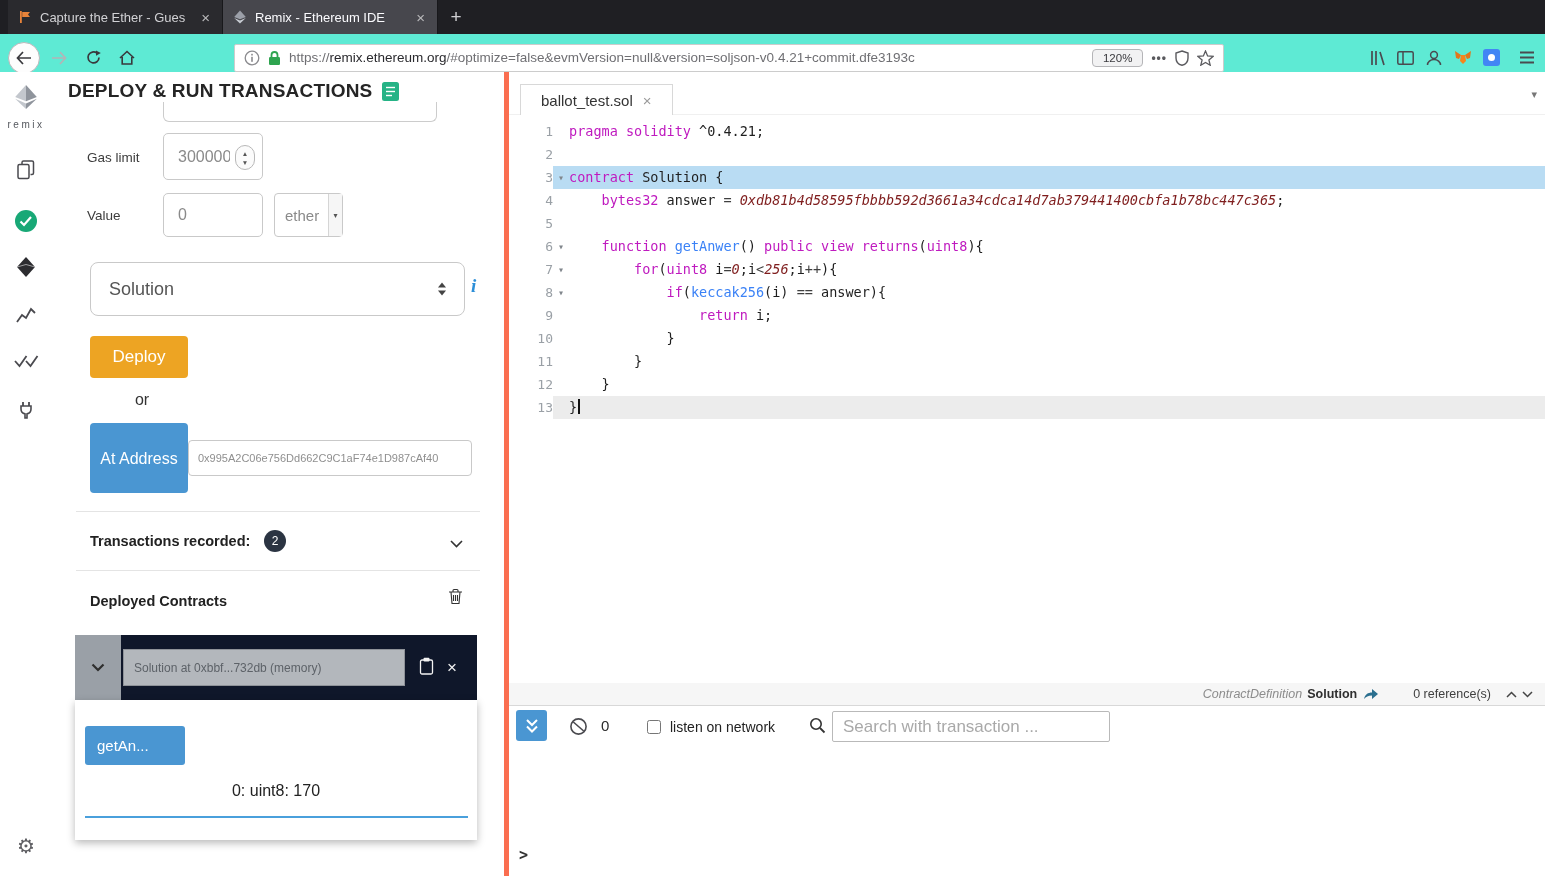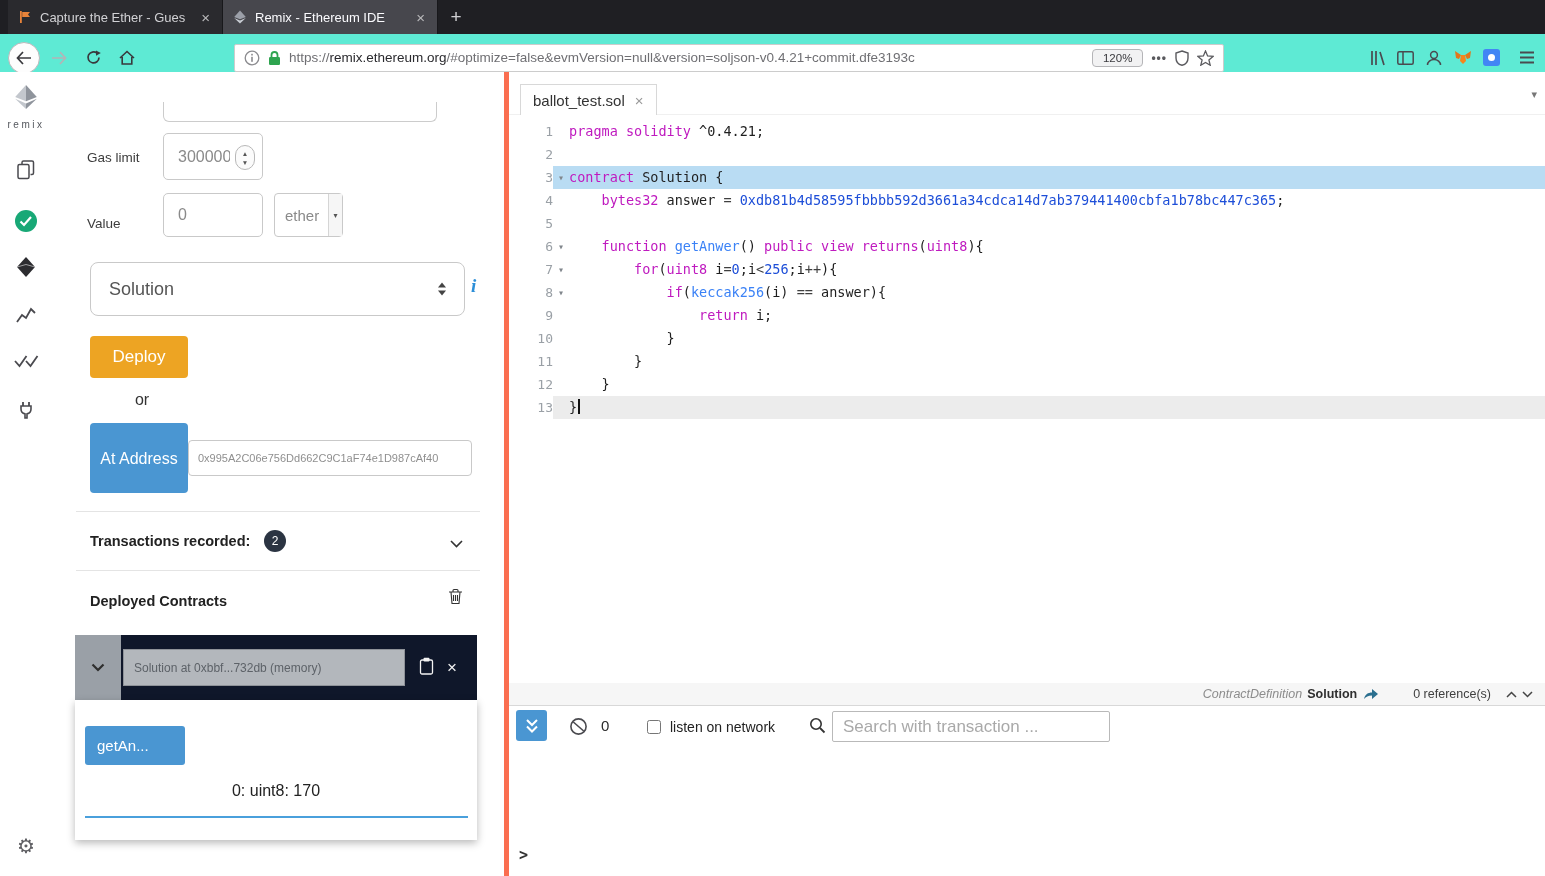--- a/index.html
+++ b/index.html
@@ -98,37 +98,37 @@
               box-shadow:0 3px 8px rgba(0,0,0,.28); }
   .fnbtn { position:absolute; left:10px; top:26px; width:100px; height:39px; background:#4a96d2; color:#fff;
            border:none; border-radius:3px; font-size:15px; text-align:left; padding:0 12px;
            white-space:nowrap; overflow:hidden; font-family:"Liberation Sans",sans-serif; }
   .fnresult { position:absolute; left:0; top:82px; width:100%; text-align:center; font-size:16px; color:#222; }
   .fnline { position:absolute; left:10px; top:116px; width:383px; height:2px; background:#4aa0dc; }
 
   
   .edtabs { height:43px; flex:none; position:relative; background:#fff; border-bottom:1px solid #f0f0f0; }
   .edtab { position:absolute; left:11px; top:12px; height:31px; display:flex; align-items:center; gap:10px;
-           padding:0 12px; background:#fff; border:1px solid #d8d8d8; border-bottom:none;
+           padding:0 20px; background:#fff; border:1px solid #d8d8d8; border-bottom:none;
            font-size:15px; color:#333; }
   .edtab .x { color:#999; font-size:15px; }
   .tabmenu { position:absolute; right:8px; top:16px; color:#777; font-size:11px; }
 
   .editor { flex:1; background:#fff; overflow:hidden; padding-top:5px; }
   .cl { display:flex; height:23px; line-height:23px; font-family:"DejaVu Sans Mono",monospace; font-size:13.5px; }
   .gut { width:44px; text-align:right; color:#9aa0a6; flex:none; font-size:13px; }
   .rest { flex:1; display:flex; min-width:0; }
   .fold { width:16px; text-align:center; color:#80868c; font-size:10px; flex:none; }
   .ctext { white-space:pre; color:#1f1f1f; }
   .hl-sel .rest { background:#b9dcf3; }
   .hl-cur .rest { background:#ececec; }
   .caret { display:inline-block; width:2px; height:15px; background:#111; vertical-align:-2px; margin-left:1px; }
   .tk-kw { color:#bf1abf; }
   .tk-fn { color:#3b82f6; }
-  .tk-num { color:#1d4ed8; }
+  .tk-num { color:#7f1d1d;font-style:italic; }
   .tk-op { color:#3f3f3f; }
   .tk-pl { color:#1f1f1f; }
 
   .statusbar { height:22px; flex:none; background:#f6f6f6; display:flex; align-items:center;
                justify-content:flex-end; padding-right:12px; font-size:12.5px; }
   .ctx { color:#8c8c8c; font-style:italic; margin-right:5px; }
   .sym { color:#2f2f2f; font-weight:bold; margin-right:6px; }
   .refs { color:#404040; margin-left:34px; margin-right:10px; }
   .refchev { margin-left:5px; display:flex; align-items:center; }
 
@@ -288,30 +288,39 @@
       <div class="ric" style="top:328px">
         <svg width="20" height="20" viewBox="0 0 20 20">
             <path d="M7 2 v4 M13 2 v4" stroke="#4a4a4f" stroke-width="1.8"></path>
             <path d="M5 6 h10 v3 a5 5 0 0 1 -4 4.9 V18 h-2 v-4.1 A5 5 0 0 1 5 9 Z" fill="none" stroke="#4a4a4f" stroke-width="1.6"></path>
           </svg>
       </div>
       <div class="ric gearglyph" style="top:764px">⚙</div>
     </div>
 
     <div class="panel">
+      <div class="ptitle">
+        <span>DEPLOY &amp; RUN TRANSACTIONS</span>
+        <svg width="17" height="19" viewBox="0 0 17 19">
+            <rect width="17" height="19" rx="2.5" fill="#25b386"></rect>
+            <line x1="4" y1="5.5" x2="13" y2="5.5" stroke="#fff" stroke-width="1.4"></line>
+            <line x1="4" y1="9.5" x2="13" y2="9.5" stroke="#fff" stroke-width="1.4"></line>
+            <line x1="4" y1="13.5" x2="10" y2="13.5" stroke="#fff" stroke-width="1.4"></line>
+          </svg>
+      </div>
       <div class="envpartial"></div>
 
       <div class="lbl" style="top:78px">Gas limit</div>
       <input class="pinput" style="left: 111px; top: 61px; width: 100px; height: 47px; padding-right: 32px;" value="3000000">
       <div class="spinner">
         <span>▲</span>
         <span>▼</span>
       </div>
 
-      <div class="lbl" style="top:144px">Value</div>
+      <div class="lbl" style="top:136px">Value</div>
       <input class="pinput" style="left: 111px; top: 121px; width: 100px; height: 44px;" value="0">
       <div class="ethersel">
         <span>ether</span>
         <span class="etherarr">▾</span>
       </div>
 
       <div class="contractsel">
         <span>Solution</span>
         <span class="updown">
             <span class="tri-up"></span>

